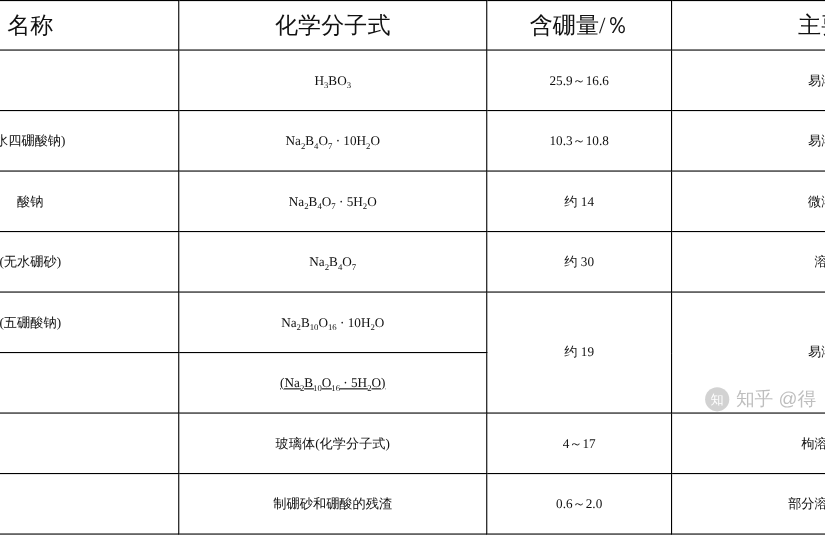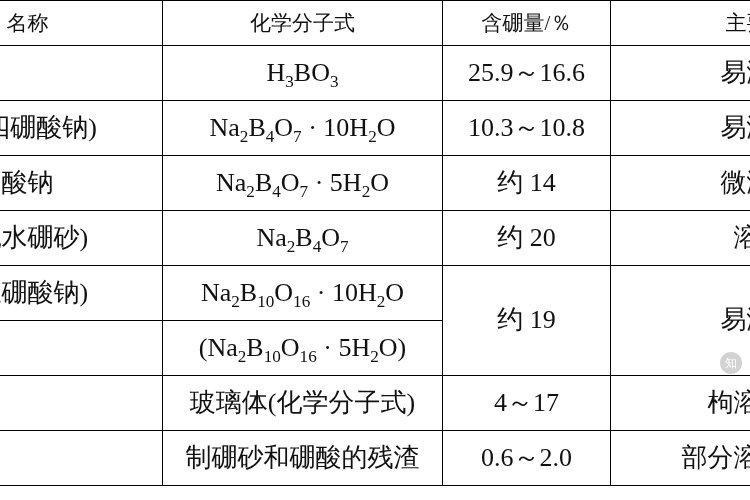--- a/index.html
+++ b/index.html
@@ -38,36 +38,37 @@
   table.boron-table col.c2 { width: 168px; }
   table.boron-table col.c3 { width: 272px; }
 
   table.boron-table td,
   table.boron-table th {
     border: 1px solid #000000;
     padding: 0 6px;
     text-align: center;
     vertical-align: middle;
     font-weight: normal;
-    font-size: 26px;
+    font-size: 12px;
     line-height: 1.25;
     white-space: nowrap;
   }
 
   table.boron-table thead th {
     height: 44px;
     font-size: 21px;
   }
 
   table.boron-table tbody td {
     height: 54px;
   }
 
   tr.tall td {
     height: 50px;
+    text-decoration: underline;
   }
 
   td.name-cell {
     text-align: right;
     padding-right: 8px;
   }
 
   td.formula-cell {
     font-size: 21px;
   }
@@ -148,21 +149,21 @@
       <tr>
         <td class="name-cell">酸钠</td>
         <td class="formula-cell">Na<span class="sub">2</span>B<span class="sub">4</span>O<span class="sub">7</span> · 5H<span class="sub">2</span>O</td>
         <td>约 14</td>
         <td>微溶</td>
       </tr>
 
       <tr>
         <td class="name-cell">(无水硼砂)</td>
         <td class="formula-cell">Na<span class="sub">2</span>B<span class="sub">4</span>O<span class="sub">7</span></td>
-        <td>约 20</td>
+        <td>约 30</td>
         <td>溶</td>
       </tr>
 
       <tr>
         <td class="name-cell">(五硼酸钠)</td>
         <td class="formula-cell">Na<span class="sub">2</span>B<span class="sub">10</span>O<span class="sub">16</span> · 10H<span class="sub">2</span>O</td>
         <td class="merged" rowspan="2">约 19</td>
         <td class="merged" rowspan="2">易溶</td>
       </tr>
 
@@ -183,15 +184,16 @@
         <td class="formula-cell">制硼砂和硼酸的残渣</td>
         <td>0.6～2.0</td>
         <td>部分溶于水</td>
       </tr>
 
     </tbody>
   </table>
 
   <div class="watermark">
     <span class="wm-logo">知</span>
+    <span>知乎 @得</span>
   </div>
 
 </div>
 
 </body></html>

